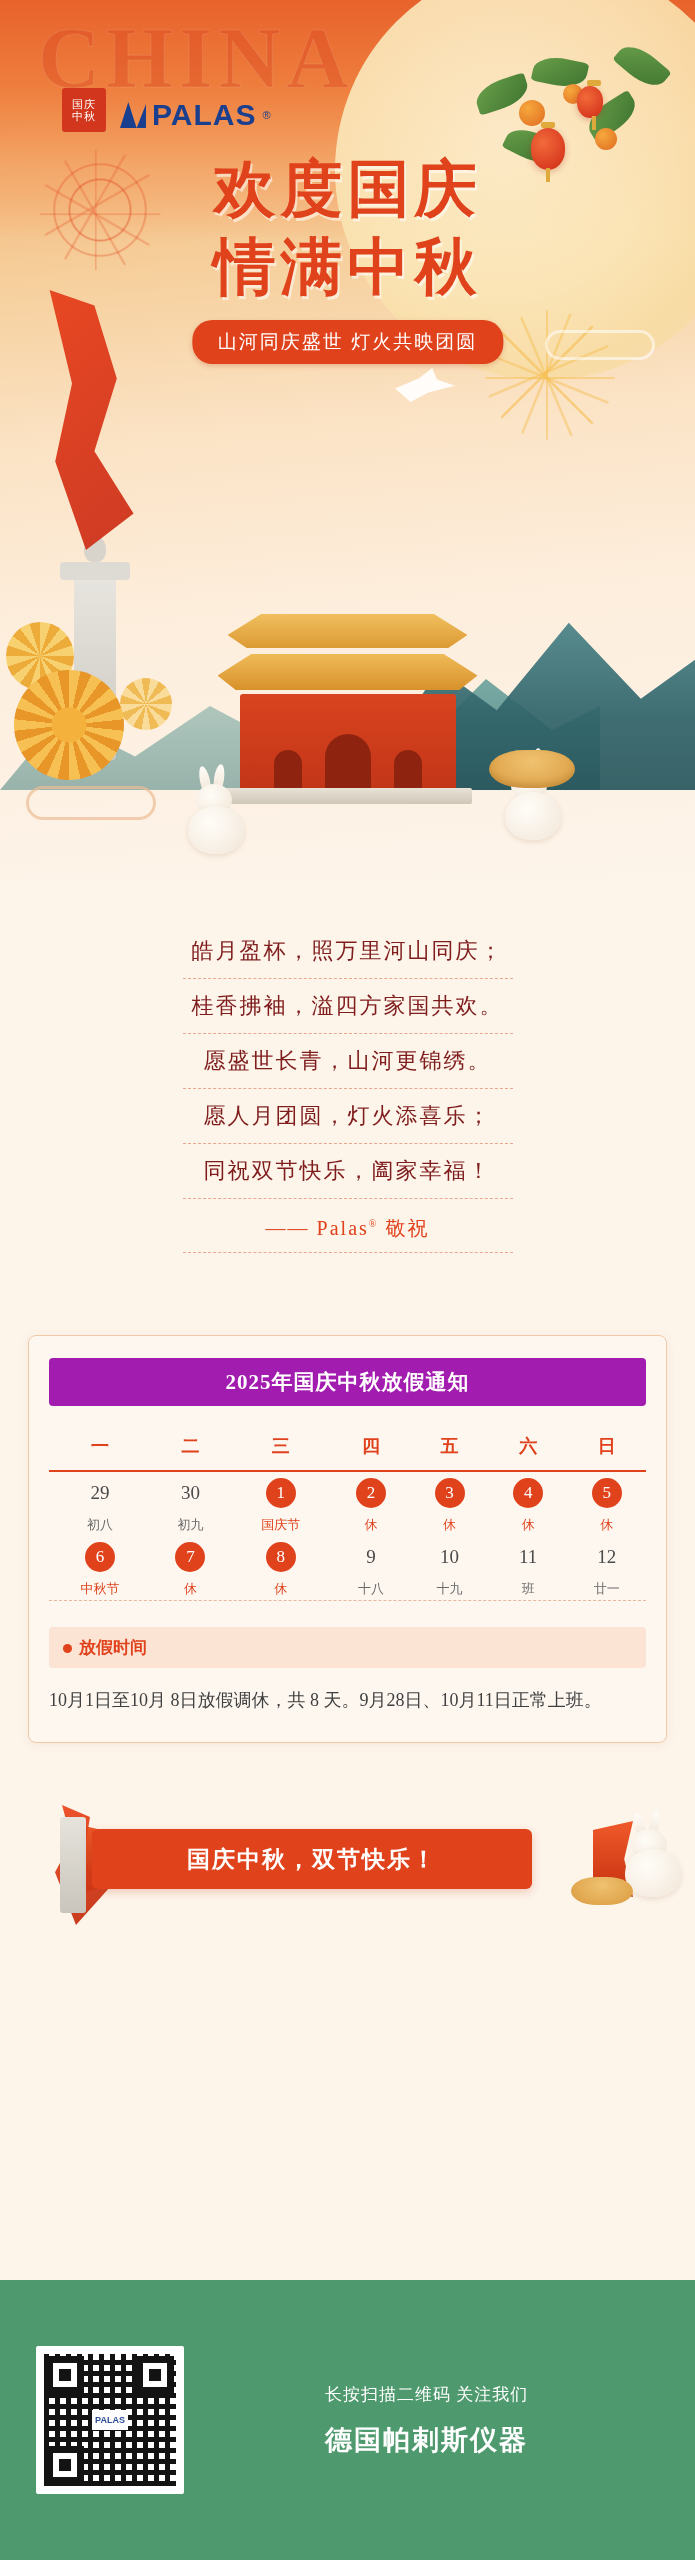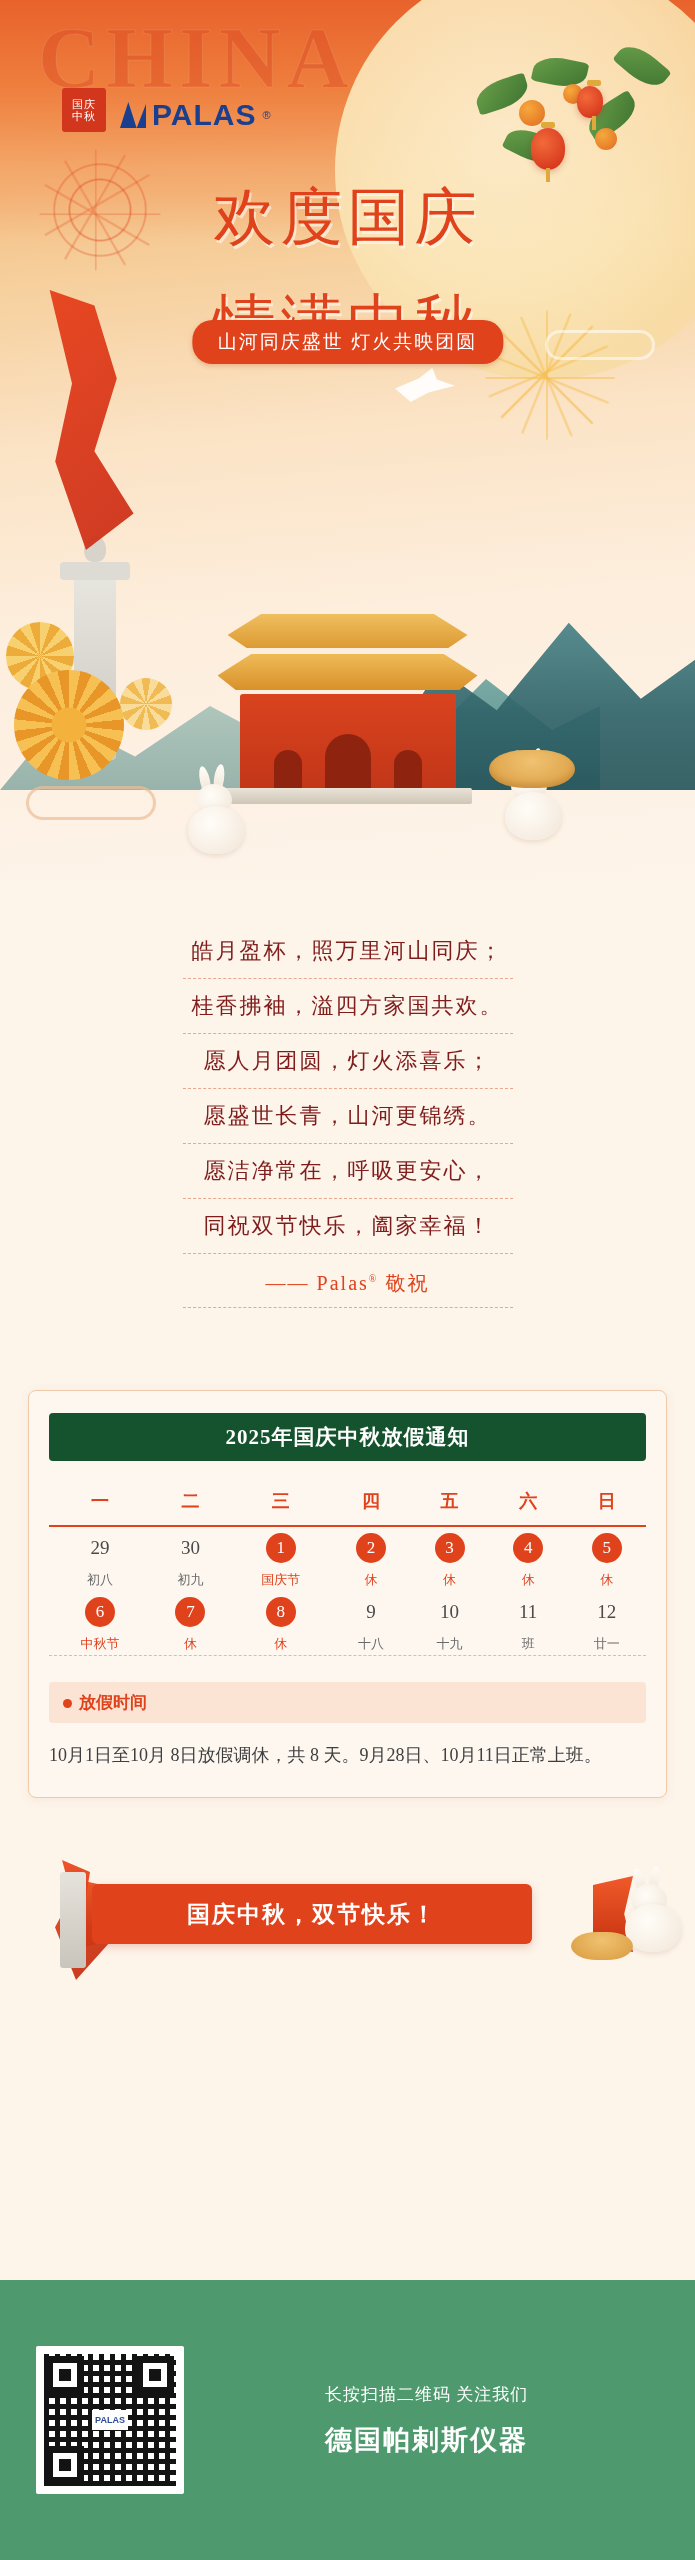--- a/index.html
+++ b/index.html
@@ -81,27 +81,26 @@
   }
   .palas-reg { font-size: 11px; vertical-align: top; color: #1b3f8f; }
 
   .hero-title {
     position: absolute;
     top: 150px; left: 0; width: 695px;
     text-align: center;
   }
   .hero-title .l1, .hero-title .l2 {
     font-family: "Liberation Serif", serif;
-    font-weight: normal;
+    font-weight: bold;
     font-size: 62px;
     letter-spacing: 5px;
     color: #e0421c;
     text-shadow: 2px 3px 0 rgba(255,255,255,0.55);
     line-height: 78px;
-    margin-top: 28px;
   }
   .hero-sub {
     position: absolute;
     top: 320px; left: 50%;
     transform: translateX(-50%);
     background: #e0421c;
     color: #fff;
     font-size: 19px;
     letter-spacing: 2px;
     padding: 9px 26px;
@@ -364,21 +363,21 @@
   .card {
     position: relative;
     margin: 56px 28px 0;
     background: #fdf7f0;
     border: 1px solid #f0c9a8;
     border-radius: 8px;
     padding: 22px 20px 26px;
     box-shadow: 0 2px 10px rgba(200,140,100,.10);
   }
   .card-title {
-    background: #14532d;
+    background: #a21caf;
     color: #fff;
     font-size: 21px;
     font-weight: bold;
     letter-spacing: 1px;
     text-align: center;
     padding: 10px 0;
     border-radius: 4px;
     font-family: "Liberation Serif", serif;
   }
   table.cal {
@@ -643,23 +642,22 @@
       <div class="rb-head" style="left:6px; top:-6px;"></div>
       <div class="rb-body" style="left:0; top:16px;"></div>
     </div>
     <div class="mooncake"></div>
     <div class="cloud cl-2"></div>
   </div>
 
   <div class="poem">
     <div class="poem-line">皓月盈杯，照万里河山同庆；</div>
     <div class="poem-line">桂香拂袖，溢四方家国共欢。</div>
+    <div class="poem-line">愿盛世长青，山河更锦绣。</div>
     <div class="poem-line">愿人月团圆，灯火添喜乐；</div>
-    <div class="poem-line">愿盛世长青，山河更锦绣。</div>
-    <div class="poem-line">愿洁净常在，呼吸更安心，</div>
     <div class="poem-line">同祝双节快乐，阖家幸福！</div>
     <div class="poem-sign">
       <span>—— Palas</span><sup>®</sup>
       <span>敬祝</span>
     </div>
   </div>
 
   <div class="card">
     <div class="card-title">2025年国庆中秋放假通知</div>
 

